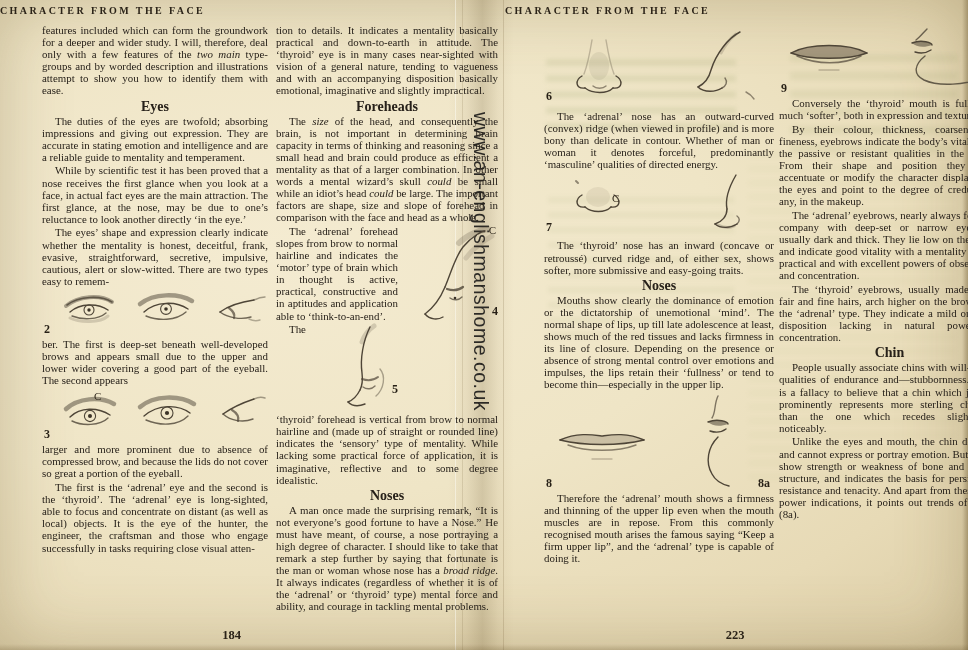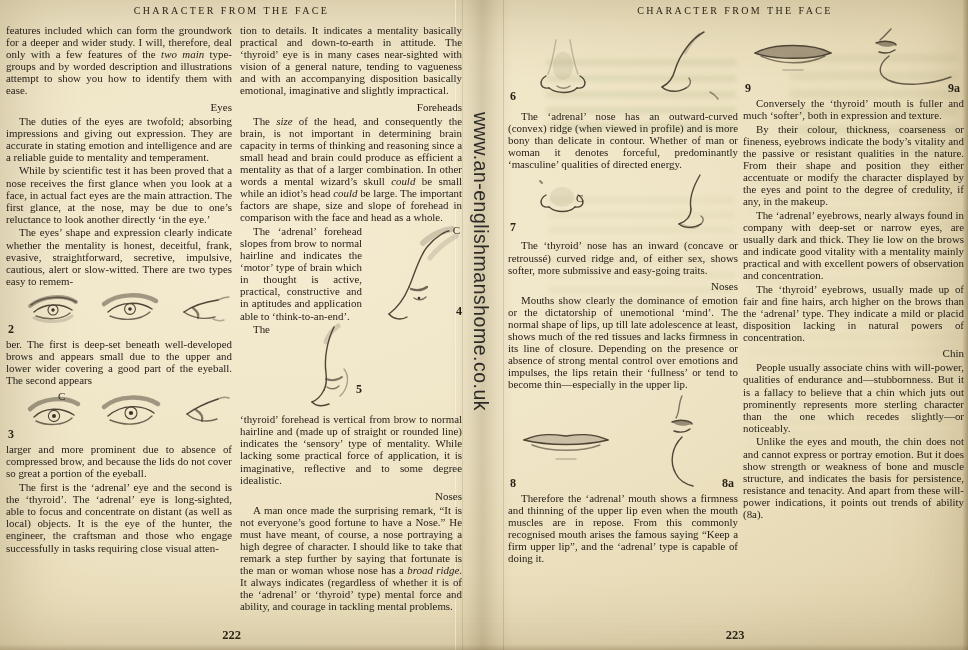--- a/index.html
+++ b/index.html
@@ -39,40 +39,40 @@
   .ghost.g1{left:546px;top:58px;width:190px;height:72px;opacity:.55;
     background:repeating-linear-gradient(0deg, rgba(150,160,105,.30) 0 7px, rgba(150,160,105,0) 7px 16px);}
   .ghost.g2{left:790px;top:52px;width:168px;height:100px;opacity:.45;
     background:repeating-linear-gradient(0deg, rgba(150,160,105,.28) 0 8px, rgba(150,160,105,0) 8px 18px);}
   .ghost.g3{left:548px;top:188px;width:186px;height:150px;opacity:.35;
     background:repeating-linear-gradient(0deg, rgba(145,155,100,.25) 0 6px, rgba(145,155,100,0) 6px 15px);}
   .ghost.g4{left:748px;top:150px;width:208px;height:330px;opacity:.18;
     background:repeating-linear-gradient(0deg, rgba(145,155,100,.22) 0 6px, rgba(145,155,100,0) 6px 14px);}
 
   .runhead{
-    position:absolute;top:4px;height:13px;line-height:13px;text-align:center;
-    font-weight:normal;font-size:10px;letter-spacing:2.4px;color:#2b2318;
+    position:absolute;top:4px;height:13px;line-height:13px;
+    font-weight:bold;font-size:10px;letter-spacing:2.4px;color:#2b2318;
   }
   .runhead.left{left:0;width:463px;}
   .runhead.right{left:505px;width:460px;}
 
   .pagenum{position:absolute;top:628px;height:16px;text-align:center;font-size:12.5px;font-weight:bold;color:#2b2318;}
   .pagenum.left{left:0;width:463px;}
   .pagenum.right{left:505px;width:460px;}
 
   .col{position:absolute;top:24px;height:604px;overflow:hidden;
-    font-size:10.9px;line-height:12.1px;text-align:justify;}
+    font-size:10.9px;line-height:12.1px;text-align:justify;margin-left:36px;}
   .col.lp1{left:6px;width:226px;}
   .col.lp2{left:240px;width:222px;}
   .col.rp1{left:508px;width:230px;}
   .col.rp2{left:743px;width:221px;}
 
   p{margin:0 0 1.5px 0;text-indent:13px;}
   p.noindent{text-indent:0;}
-  h3{margin:4px 0 2px 0;font-size:11px;line-height:12px;font-weight:normal;text-align:right;}
+  h3{margin:4px 0 2px 0;font-size:14px;line-height:12px;font-weight:bold;text-align:center;}
   i{font-style:italic;}
 
   .fig{position:relative;margin:3px 0 2px 0;}
   .fig svg{display:block;}
   .figlabel{position:absolute;font-weight:bold;font-size:12px;line-height:12px;color:#261f15;}
   .figlabel.bl{left:2px;bottom:1px;}
   .figlabel.br{right:4px;bottom:1px;}
   .figc{position:absolute;font-size:11px;line-height:11px;color:#332b1f;}
 
   .figfloat{position:relative;float:right;margin:0 0 2px 7px;}
@@ -320,16 +320,16 @@
 
     <p>Conversely the ‘thyroid’ mouth is fuller and much ‘softer’, both in expression and texture.</p>
     <p>By their colour, thickness, coarseness or fineness, eyebrows indicate the body’s vitality and the passive or resistant qualities in the nature. From their shape and position they either accentuate or modify the character displayed by the eyes and point to the degree of credulity, if any, in the makeup.</p>
     <p>The ‘adrenal’ eyebrows, nearly always found in company with deep-set or narrow eyes, are usually dark and thick. They lie low on the brows and indicate good vitality with a mentality mainly practical and with excellent powers of observation and concentration.</p>
     <p>The ‘thyroid’ eyebrows, usually made up of fair and fine hairs, arch higher on the brows than the ‘adrenal’ type. They indicate a mild or placid disposition lacking in natural powers of concentration.</p>
     <h3>Chin</h3>
     <p>People usually associate chins with will-power, qualities of endurance and—stubbornness. But it is a fallacy to believe that a chin which juts out prominently represents more sterling character than the one which recedes slightly—or noticeably.</p>
     <p>Unlike the eyes and mouth, the chin does not and cannot express or portray emotion. But it does show strength or weakness of bone and muscle structure, and indicates the basis for persistence, resistance and tenacity. And apart from these will-power indications, it points out trends of ability (8a).</p>
   </div>
 
-  <div class="pagenum left">222</div>
+  <div class="pagenum left">184</div>
   <div class="pagenum right">223</div>
 
 </div>
 
 </body></html>

